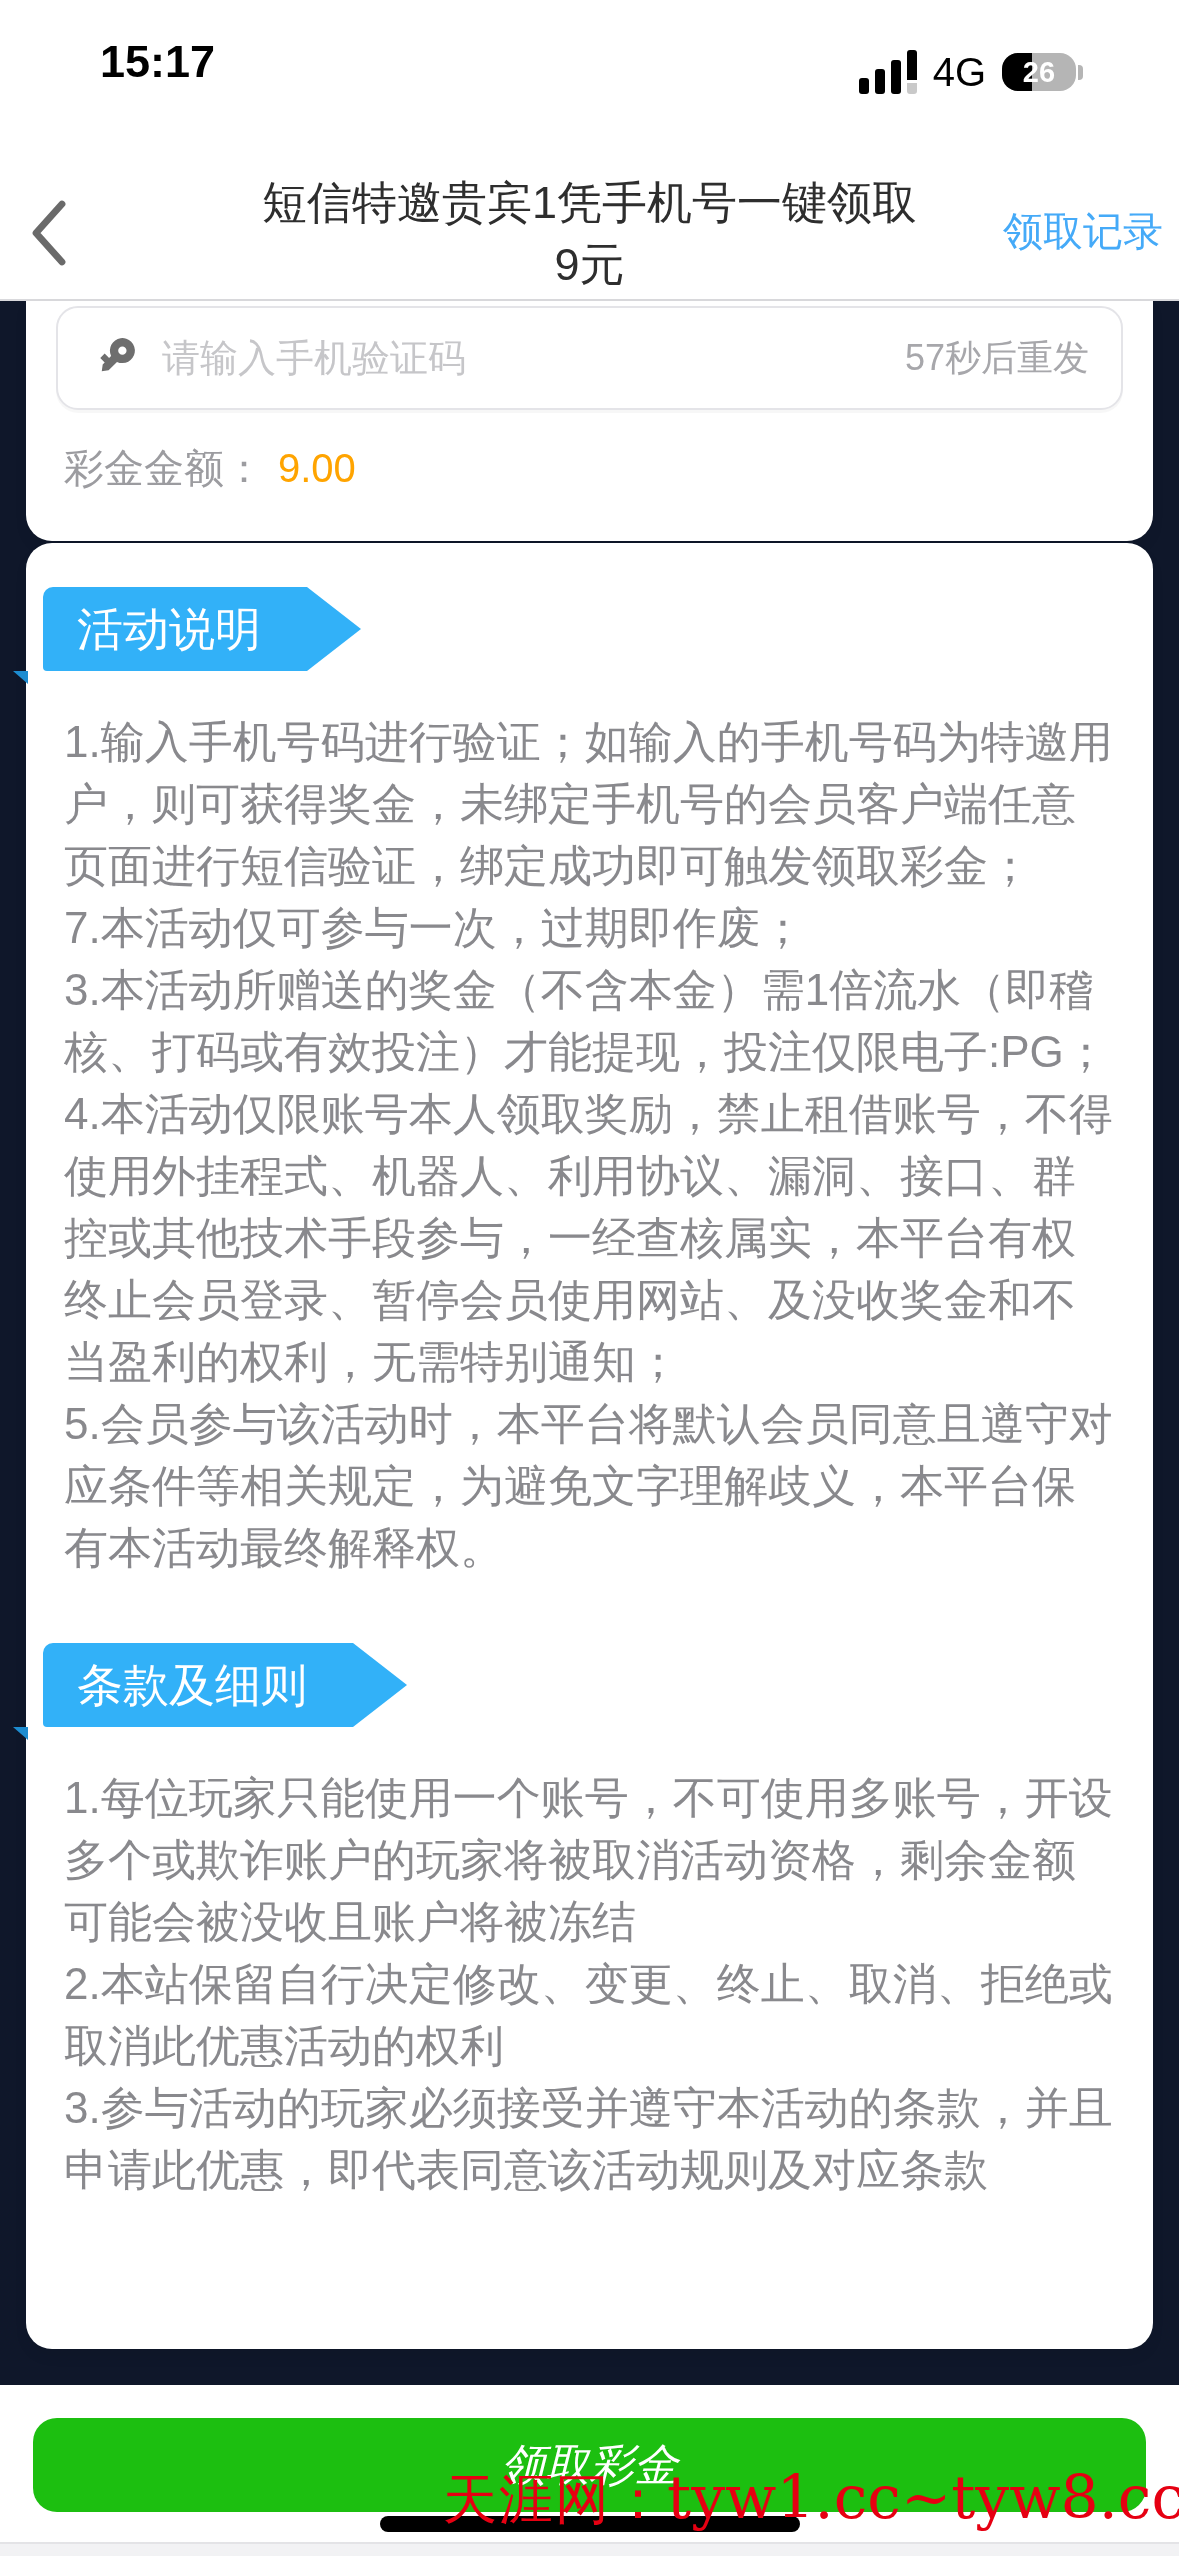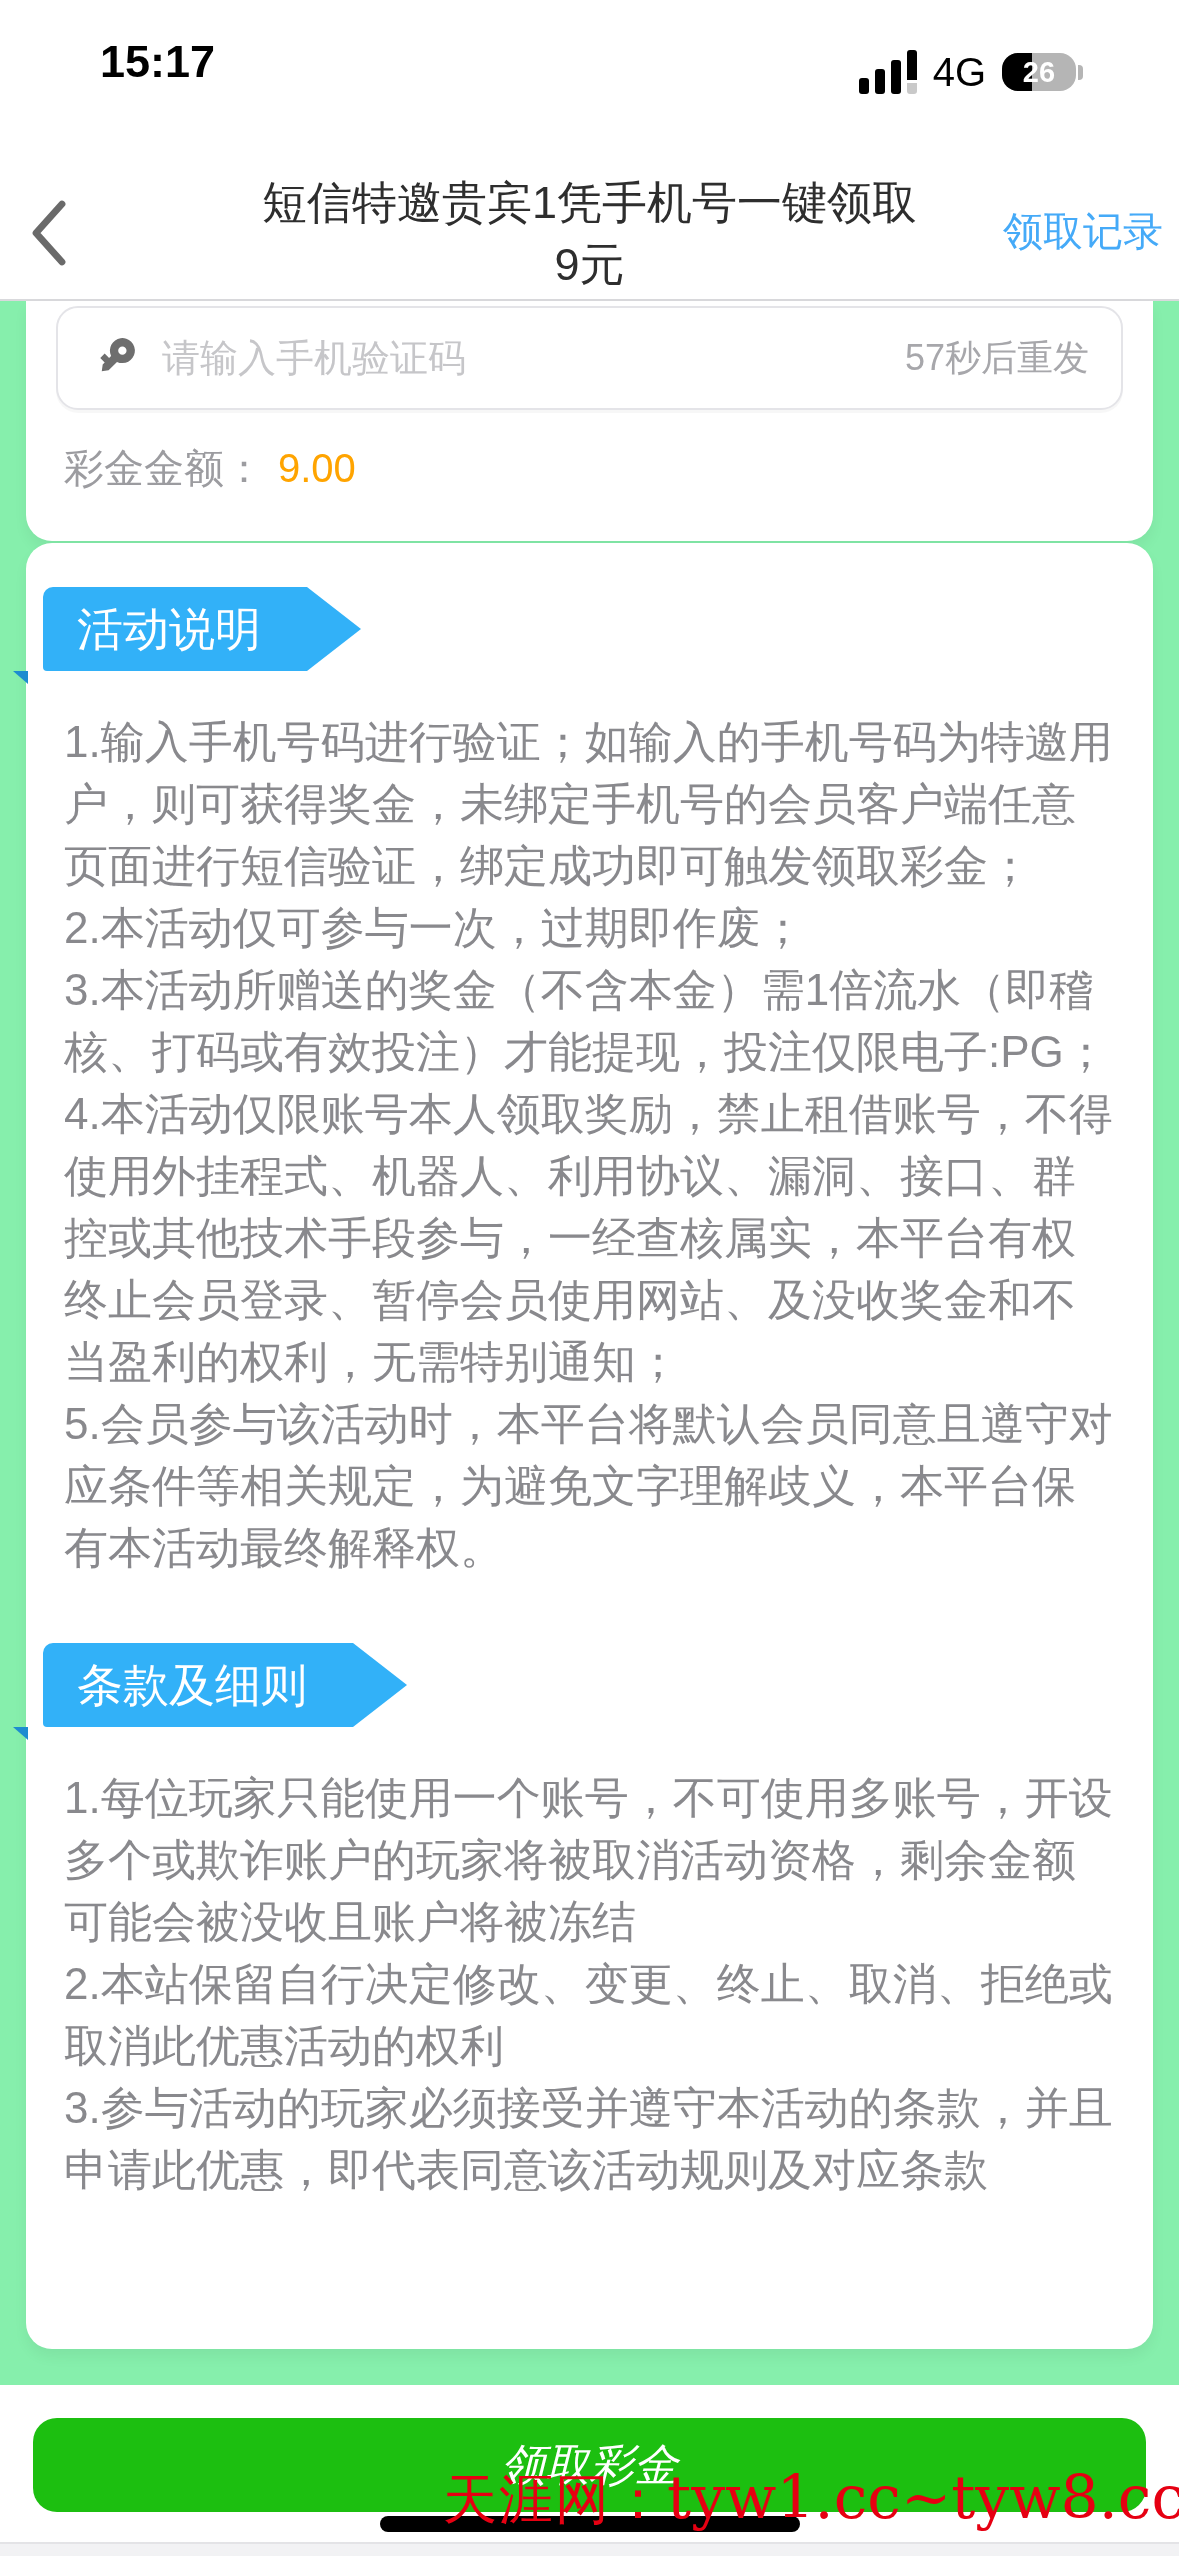--- a/index.html
+++ b/index.html
@@ -2,21 +2,21 @@
 <html><head>
 <meta charset="utf-8">
 <style>
   html,body{margin:0;padding:0;}
   body{
     width:1179px;height:2556px;
     font-family:"Liberation Sans","DejaVu Sans",sans-serif;
     background:#f2f2f4;
     -webkit-font-smoothing:antialiased;
   }
-  .screen{position:relative;width:1179px;height:2556px;overflow:hidden;background:#86efac;}
+  .screen{position:relative;width:1179px;height:2556px;overflow:hidden;background:#0f172a;}
 
   
   .topzone{
     position:absolute;left:0;top:0;width:1179px;height:301px;
     background:#ffffff;border-bottom:2px solid #d9d9dc;box-sizing:border-box;
   }
   .time{
     position:absolute;left:100px;top:36px;
     font-size:45px;font-weight:700;color:#000;letter-spacing:0;
   }
@@ -169,21 +169,21 @@
 
   <div class="card card2">
 
     <div class="ribbon-wrap">
       <div class="ribbon">活动说明</div>
       <div class="fold"></div>
     </div>
 
     <div class="plist">
       <p>1.输入手机号码进行验证；如输入的手机号码为特邀用户，则可获得奖金，未绑定手机号的会员客户端任意页面进行短信验证，绑定成功即可触发领取彩金；</p>
-      <p>2.本活动仅可参与一次，过期即作废；</p>
+      <p>7.本活动仅可参与一次，过期即作废；</p>
       <p>3.本活动所赠送的奖金（不含本金）需1倍流水（即稽核、打码或有效投注）才能提现，投注仅限电子:PG；</p>
       <p>4.本活动仅限账号本人领取奖励，禁止租借账号，不得使用外挂程式、机器人、利用协议、漏洞、接口、群控或其他技术手段参与，一经查核属实，本平台有权终止会员登录、暂停会员使用网站、及没收奖金和不当盈利的权利，无需特别通知；</p>
       <p>5.会员参与该活动时，本平台将默认会员同意且遵守对应条件等相关规定，为避免文字理解歧义，本平台保有本活动最终解释权。</p>
     </div>
 
     <div class="ribbon-wrap second">
       <div class="ribbon">条款及细则</div>
       <div class="fold"></div>
     </div>
 

